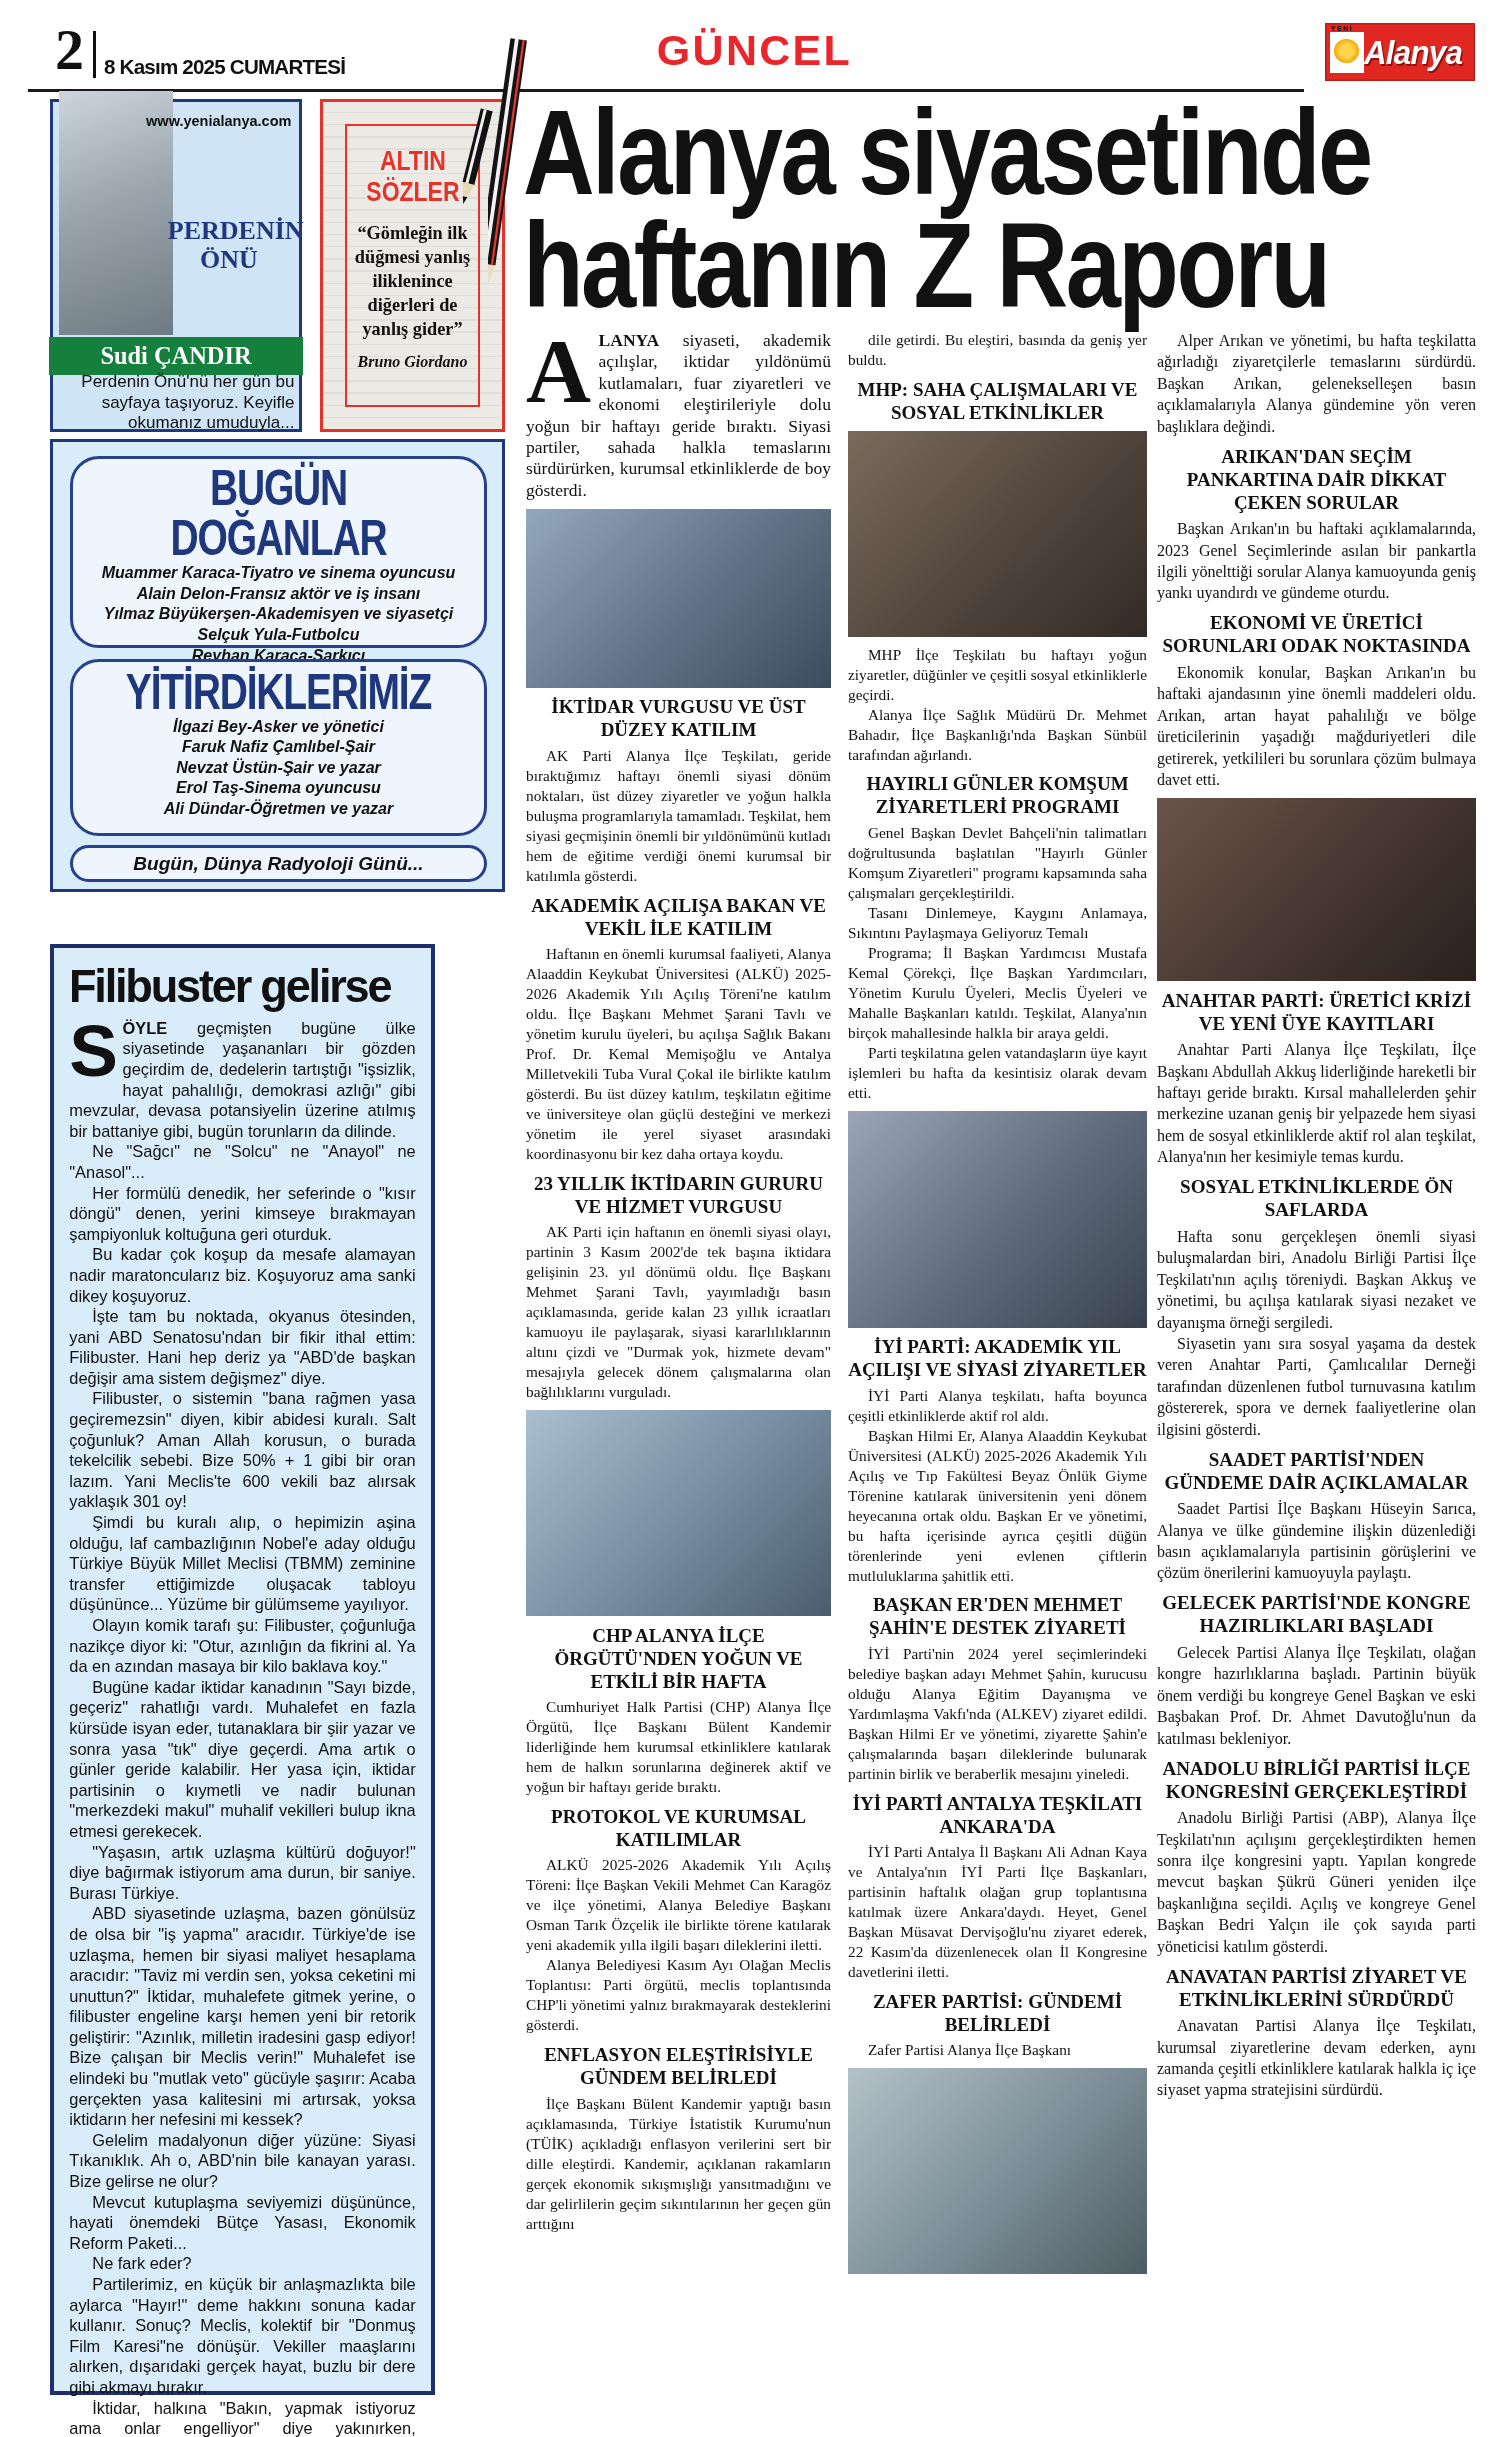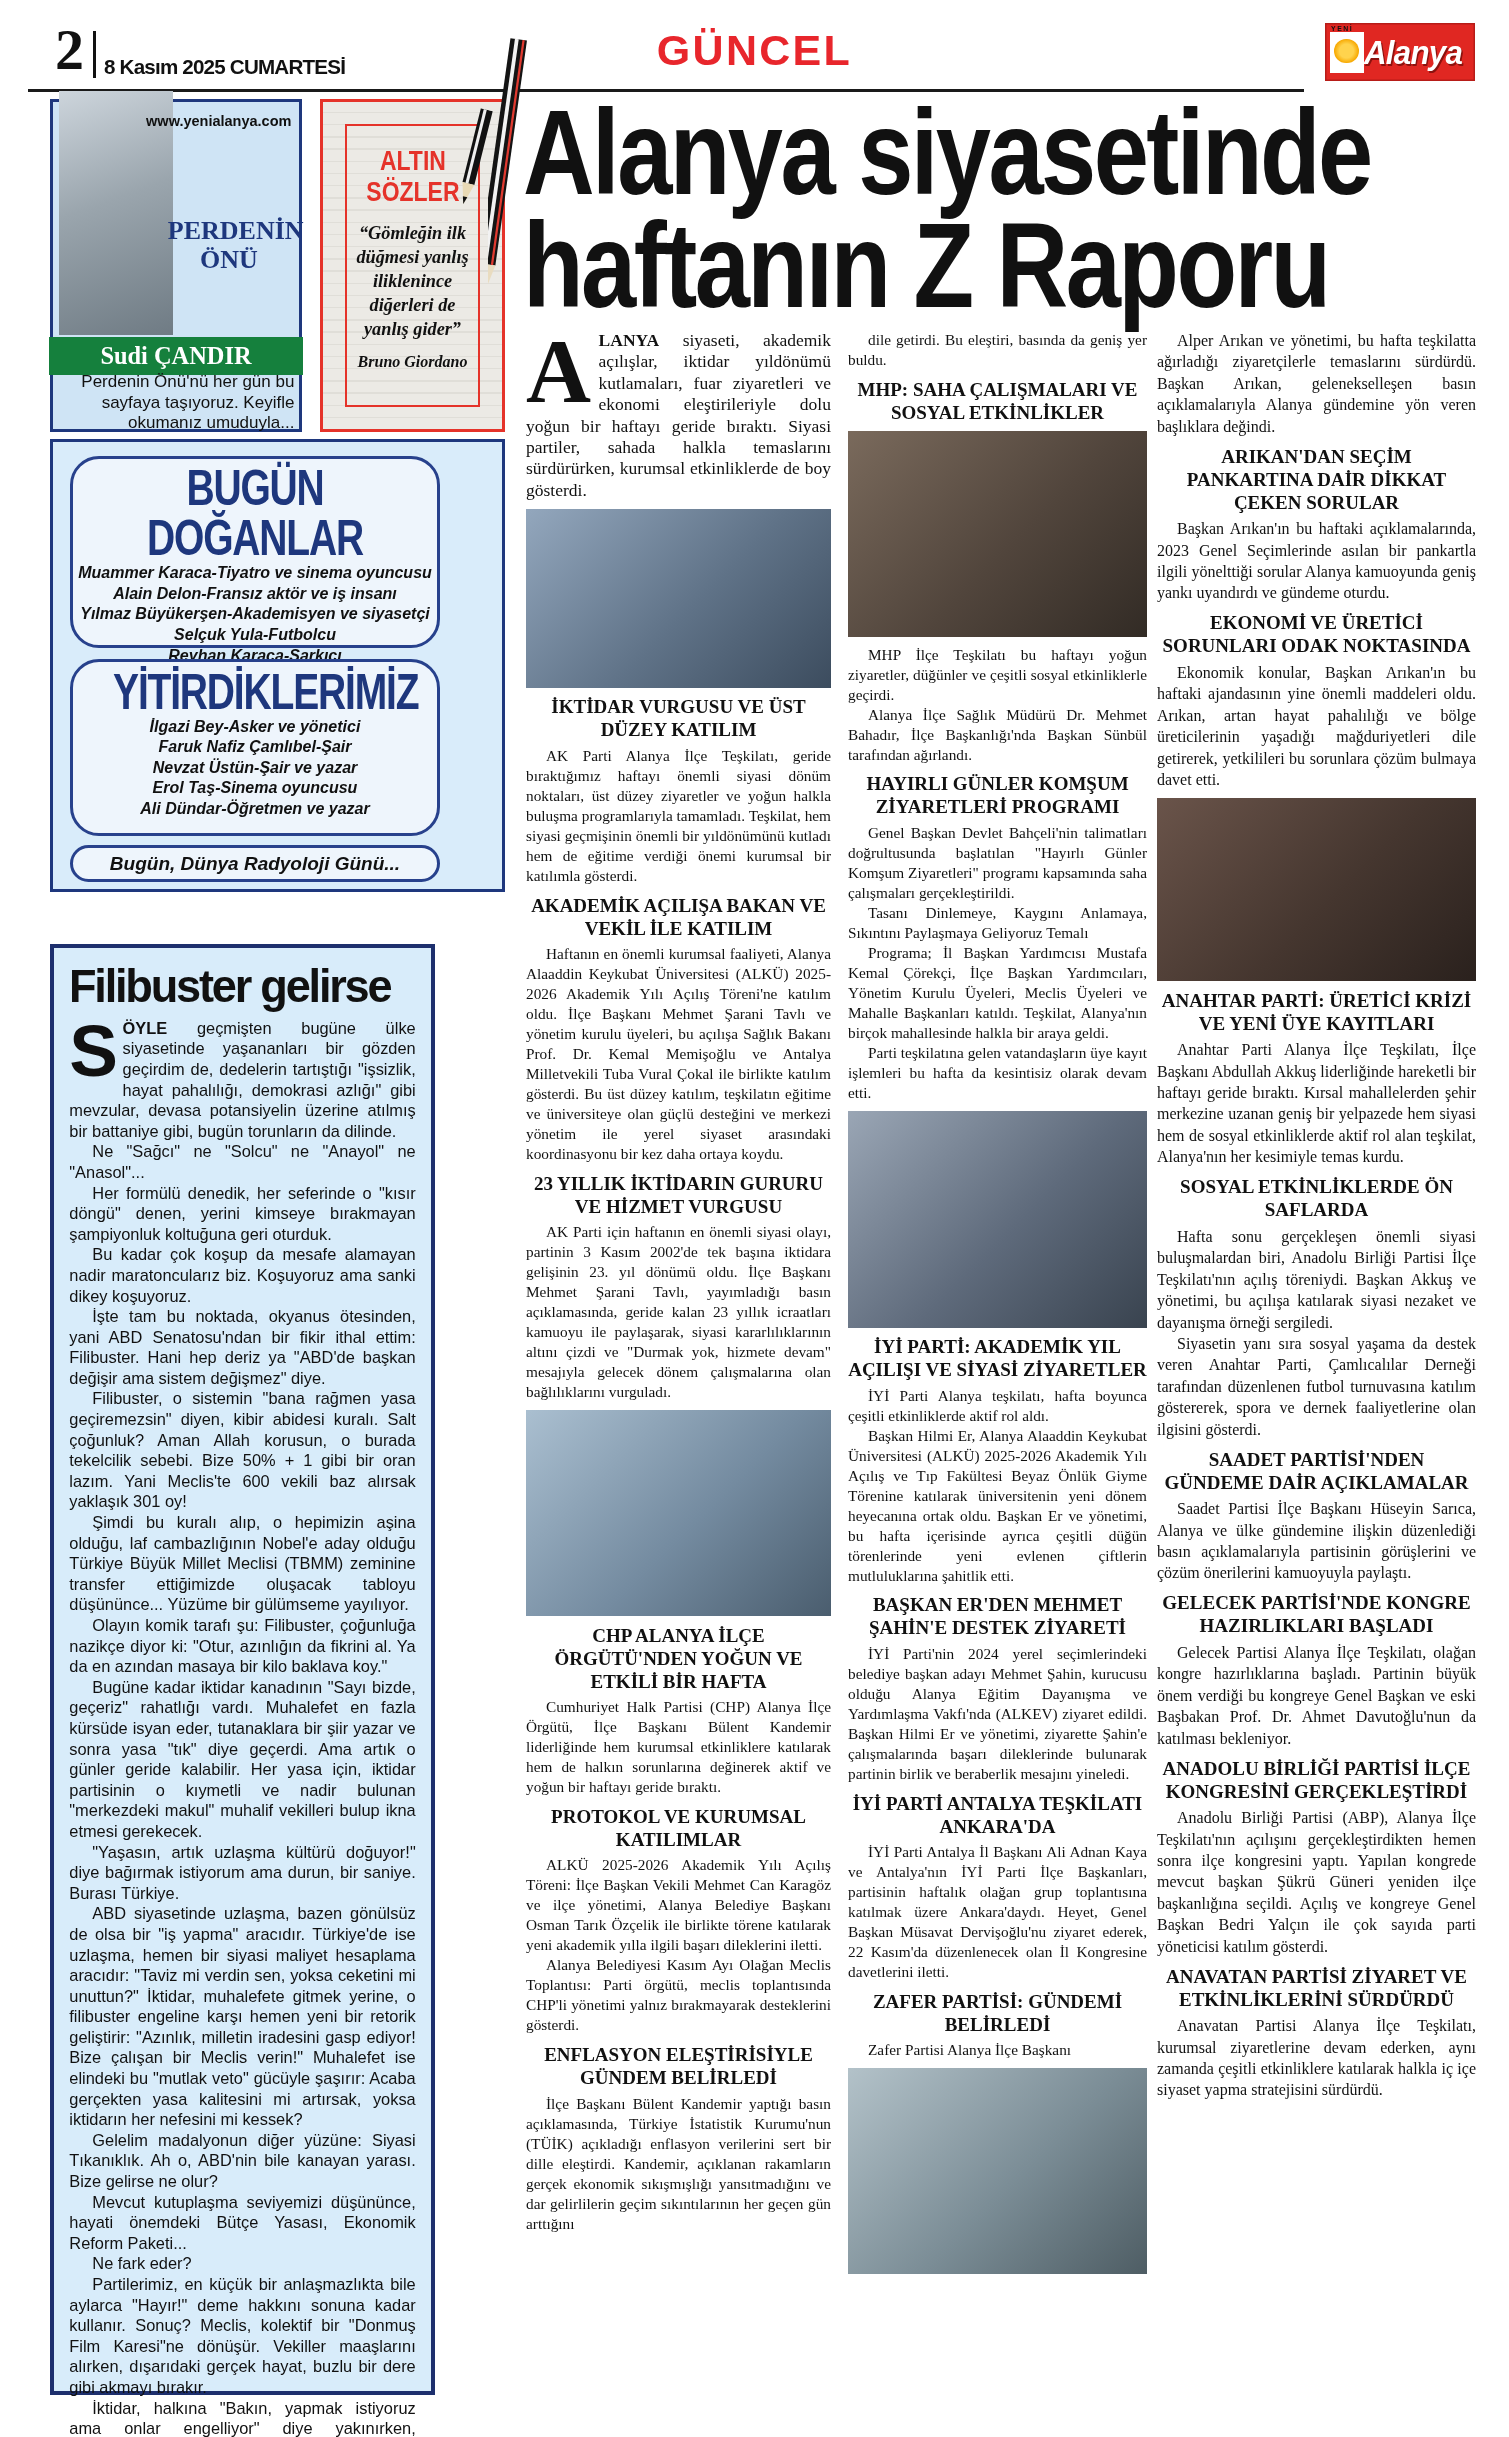--- a/index.html
+++ b/index.html
@@ -22,25 +22,25 @@
   .colbox { position:absolute; left:50px; top:99px; width:252px; height:333px; border:3.8px solid #1e377d; background:#cfe4f5; }
   .colbox .photo { position:absolute; left:6.1px; top:-10.7px; width:114px; height:244px; background:linear-gradient(160deg,#cdd5dc 0%,#9aa5ad 45%,#6f7b84 100%); }
   .colbox .site { position:absolute; right:7.6px; top:10.7px; font-size:14.5px; font-weight:bold; color:#111; }
   .colbox .title { position:absolute; right:9.2px; top:114px; width:122px; text-align:center; color:#1e377d; font-family:"Liberation Serif",serif; font-weight:bold; font-size:26px; line-height:29px; white-space:pre-line; }
   .colbox .band { position:absolute; left:-3.8px; right:-3.8px; top:235px; height:38px; background:#15803d; color:#fff; display:flex; align-items:center; justify-content:center; font-family:"Liberation Serif",serif; font-weight:bold; font-size:24.4px; }
   .colbox .note { position:absolute; left:4.6px; right:4.6px; top:270px; text-align:right; font-size:17px; line-height:20.6px; }
 
   .golden { position:absolute; left:320px; top:99px; width:185px; height:333px; border:3.8px solid #e5332a; background:repeating-linear-gradient(0deg,#eceae5 0 10.7px,#e0ded8 10.7px 12.2px); padding:22px; }
   .golden .inner { width:100%; height:100%; border:2.3px solid #e5332a; padding:20px 4.6px 0; text-align:center; position:relative; }
   .golden .gtitle { color:#e5332a; font-weight:bold; font-size:28px; line-height:30.5px; transform:scaleX(.82); transform-origin:center; }
-  .golden .quote { margin-top:13.7px; font-family:"Liberation Serif",serif; font-style:italic; font-weight:bold; font-size:18.3px; line-height:24px; }
+  .golden .quote { margin-top:13.7px; font-family:"Liberation Serif",serif; font-weight:bold; font-size:18.3px; line-height:24px; }
   .golden .attr { margin-top:12.2px; font-family:"Liberation Serif",serif; font-style:italic; font-weight:bold; font-size:16px; }
 
   .listsbox { position:absolute; left:50px; top:439px; width:455px; height:453px; border:3.8px solid #1e377d; background:#d9ecfa; }
-  .roundbox { position:absolute; left:17px; width:370px; border:3.8px solid #27418c; border-radius:29px; background:#eef5fc; text-align:center; }
+  .roundbox { position:absolute; left:17px; width:417px; border:3.8px solid #27418c; border-radius:29px; background:#eef5fc; text-align:center; }
   .rb-born { top:13.7px; height:192px; }
   .rb-lost { top:217px; height:177px; }
   .rb-day  { top:403px; height:37px; display:flex; align-items:center; justify-content:center; }
   .rb-title { color:#1e377d; font-weight:bold; font-size:50px; line-height:50px; transform:scaleX(.78); transform-origin:center; margin-top:4.6px; letter-spacing:-1.5px; }
   .rb-item { font-weight:bold; font-style:italic; font-size:16px; line-height:20.6px; }
   .rb-daynote { font-weight:bold; font-style:italic; font-size:19px; }
 
   .fili { position:absolute; left:50px; top:944px; width:385px; height:1451px; border:4.6px solid #1d2f6d; background:#d8ecfa; padding:9.2px 15.3px 0; }
   .fili h2 { font-size:47px; letter-spacing:-2.3px; line-height:53px; margin:1.5px 0 6.1px; transform:scaleX(.96); transform-origin:left; white-space:nowrap; }
   .fili .p { font-size:16.4px; line-height:20.6px; text-align:justify; text-indent:23px; }

